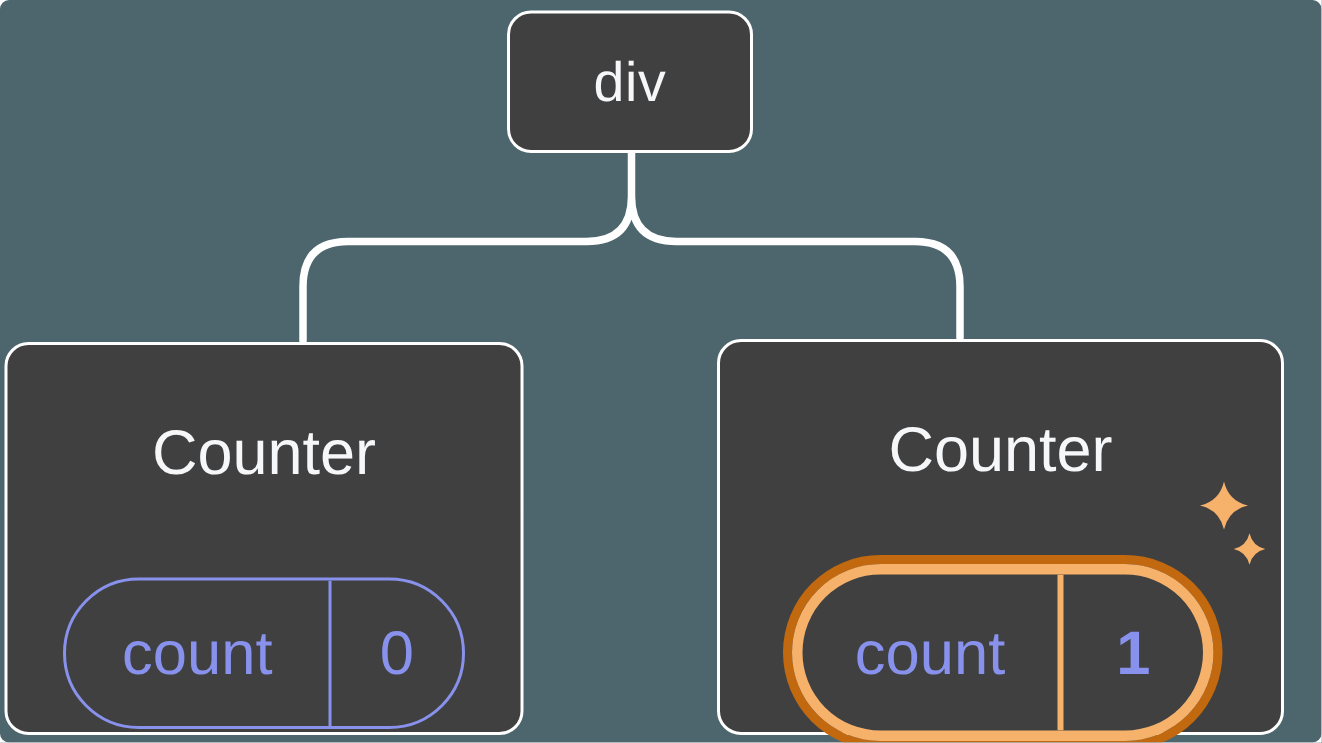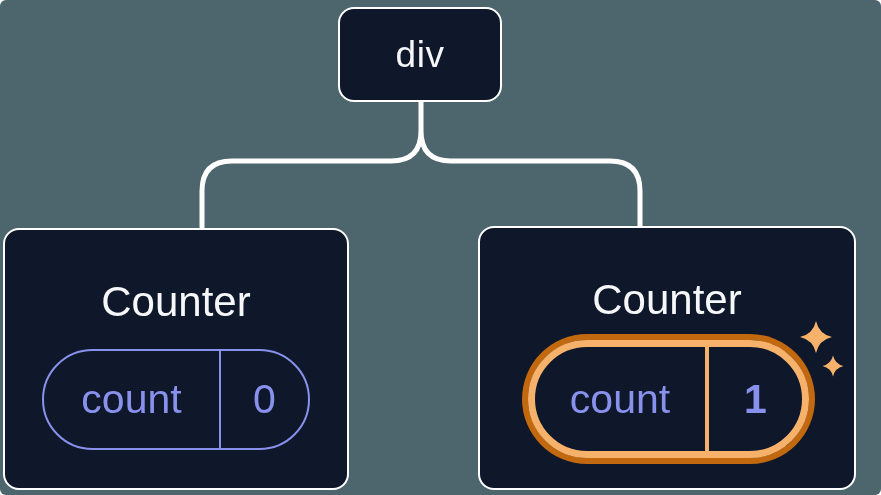--- a/index.html
+++ b/index.html
@@ -5,36 +5,36 @@
   html,body{margin:0;padding:0;background:#ffffff;}
   .stage{
     position:relative;width:881px;height:495px;overflow:hidden;
     background:#4d666e;border-radius:6px;
     font-family:"Liberation Sans",sans-serif;
     -webkit-font-smoothing:antialiased;
   }
   svg.overlay{position:absolute;left:0;top:0;pointer-events:none;}
   .node{
     position:absolute;box-sizing:border-box;
-    background:#0f172a;border:2.5px solid #ffffff;border-radius:16px;
+    background:#404040;border:2.5px solid #ffffff;border-radius:16px;
   }
   .root-node{
     left:338px;top:7px;width:164px;height:95px;
     display:flex;align-items:center;justify-content:center;
     color:#f6f7f9;font-size:37px;letter-spacing:.5px;
   }
   .counter-left{left:3px;top:228px;width:346px;height:262px;}
   .counter-right{left:478px;top:226px;width:378px;height:264px;}
   .counter-title{
     position:absolute;left:0;top:48px;width:100%;
     text-align:center;color:#f6f7f9;font-size:42px;
   }
   .state-pill{
     position:absolute;box-sizing:border-box;border-radius:999px;
-    display:flex;align-items:stretch;overflow:hidden;
+    display:flex;align-items:stretch;overflow:hidden;margin-top:36px;
   }
   .pill-plain{
     left:37px;top:119px;width:268px;height:101px;
     border:2px solid #8891ec;
   }
   .pill-highlight{
     left:48px;top:112px;width:281px;height:118px;
     border:7px solid #f6b26b;
     box-shadow:0 0 0 6px #c2690f;
   }

